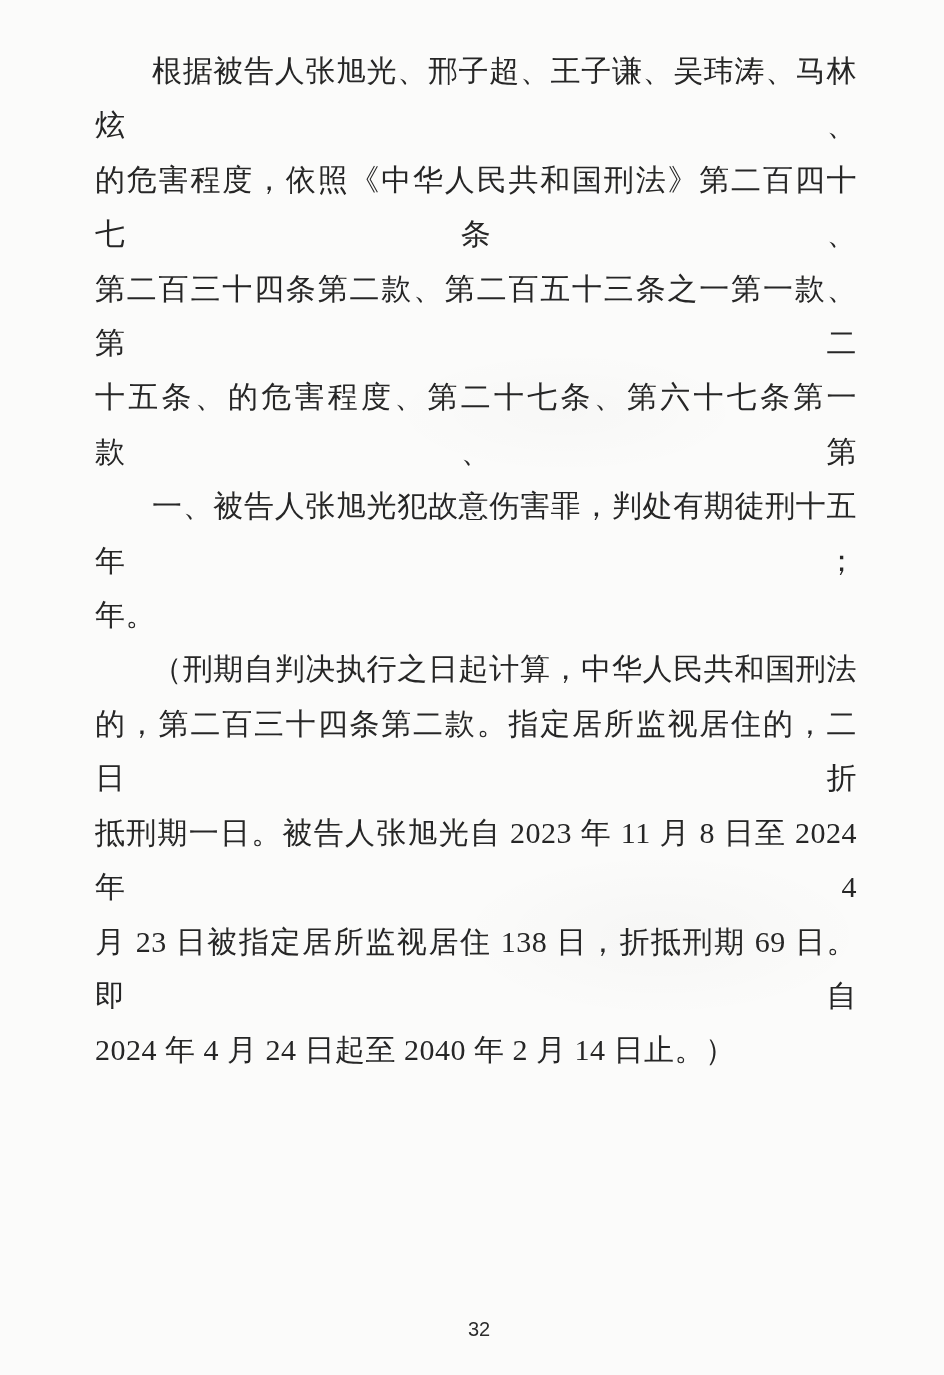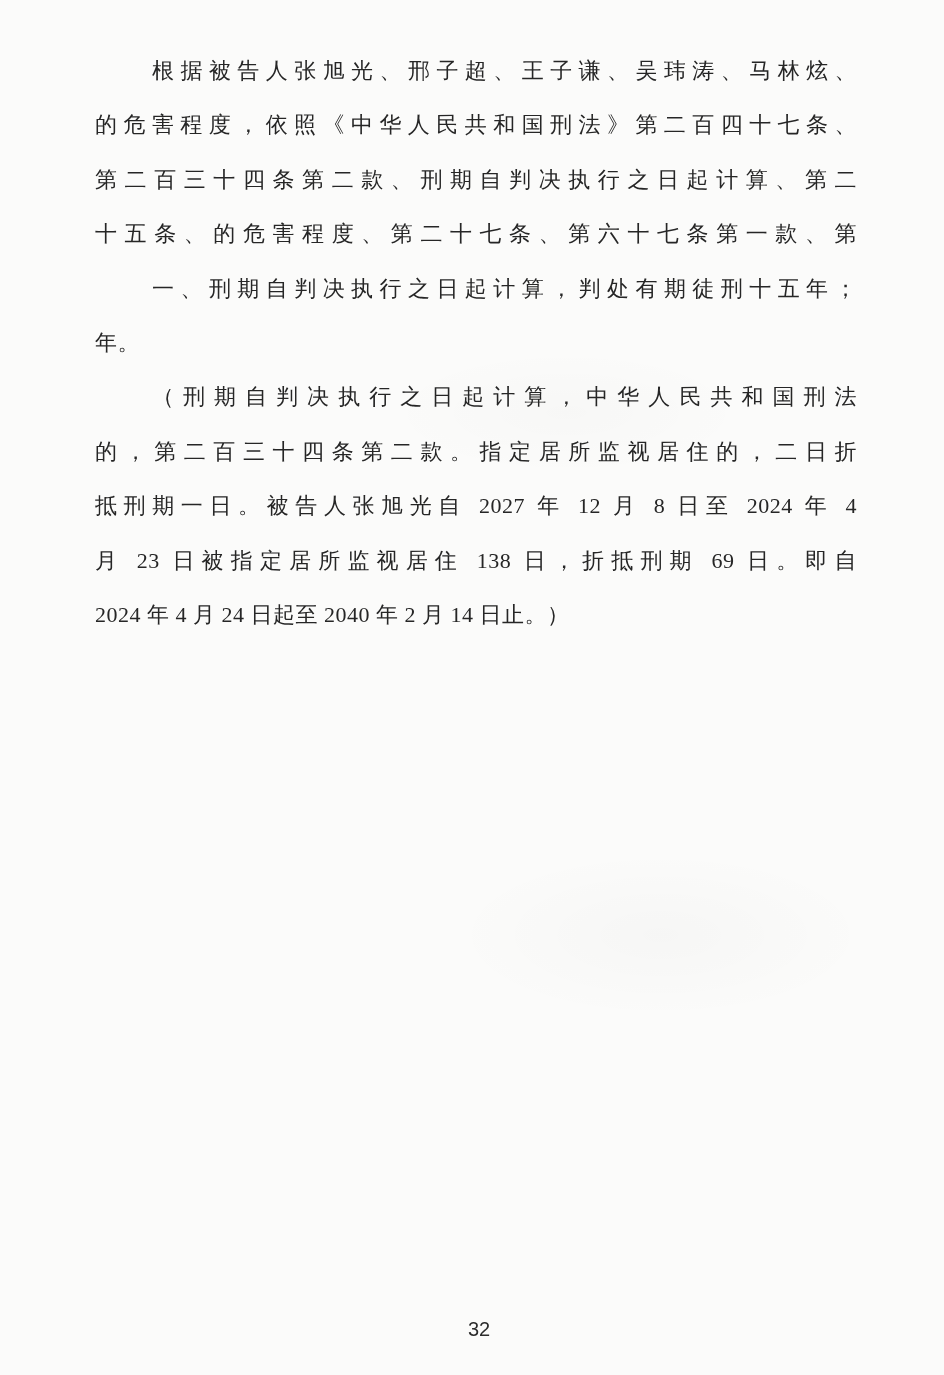--- a/index.html
+++ b/index.html
@@ -23,21 +23,21 @@
     overflow: hidden;
   }
   .text-block {
     position: absolute;
     left: 95px;
     right: 87px;
     top: 44px;
     color: var(--ink);
   }
   .line {
-    font-size: 22px;
+    font-size: 30px;
     line-height: 54.4px;
     letter-spacing: 0.5px;
     color: var(--ink);
     white-space: normal;
     text-align: left;
   }
   .line.justify {
     text-align: justify;
     text-align-last: justify;
   }
@@ -56,24 +56,24 @@
     margin-left: 7px;
   }
 </style>
 </head>
 <body>
 
 <div class="page">
   <div class="text-block">
       <div class="line indent justify">根据被告人张旭光、邢子超、王子谦、吴玮涛、马林炫、</div>
       <div class="line justify">的危害程度，依照《中华人民共和国刑法》第二百四十七条、</div>
-      <div class="line justify">第二百三十四条第二款、刑期自判决执行之日起计算、第二</div>
+      <div class="line justify">第二百三十四条第二款、第二百五十三条之一第一款、第二</div>
       <div class="line justify">十五条、的危害程度、第二十七条、第六十七条第一款、第</div>
-      <div class="line indent justify">一、刑期自判决执行之日起计算，判处有期徒刑十五年；</div>
+      <div class="line indent justify">一、被告人张旭光犯故意伤害罪，判处有期徒刑十五年；</div>
       <div class="line">年。</div>
       <div class="line indent justify">（刑期自判决执行之日起计算，中华人民共和国刑法</div>
       <div class="line justify">的，第二百三十四条第二款。指定居所监视居住的，二日折</div>
-      <div class="line justify">抵刑期一日。被告人张旭光自 2027 年 12 月 8 日至 2024 年 4</div>
+      <div class="line justify">抵刑期一日。被告人张旭光自 2023 年 11 月 8 日至 2024 年 4</div>
       <div class="line justify">月 23 日被指定居所监视居住 138 日，折抵刑期 69 日。即自</div>
       <div class="line">2024 年 4 月 24 日起至 2040 年 2 月 14 日止。）</div>
     </div>
   <div class="page-number">32</div>
 </div>
 
 </body></html>

